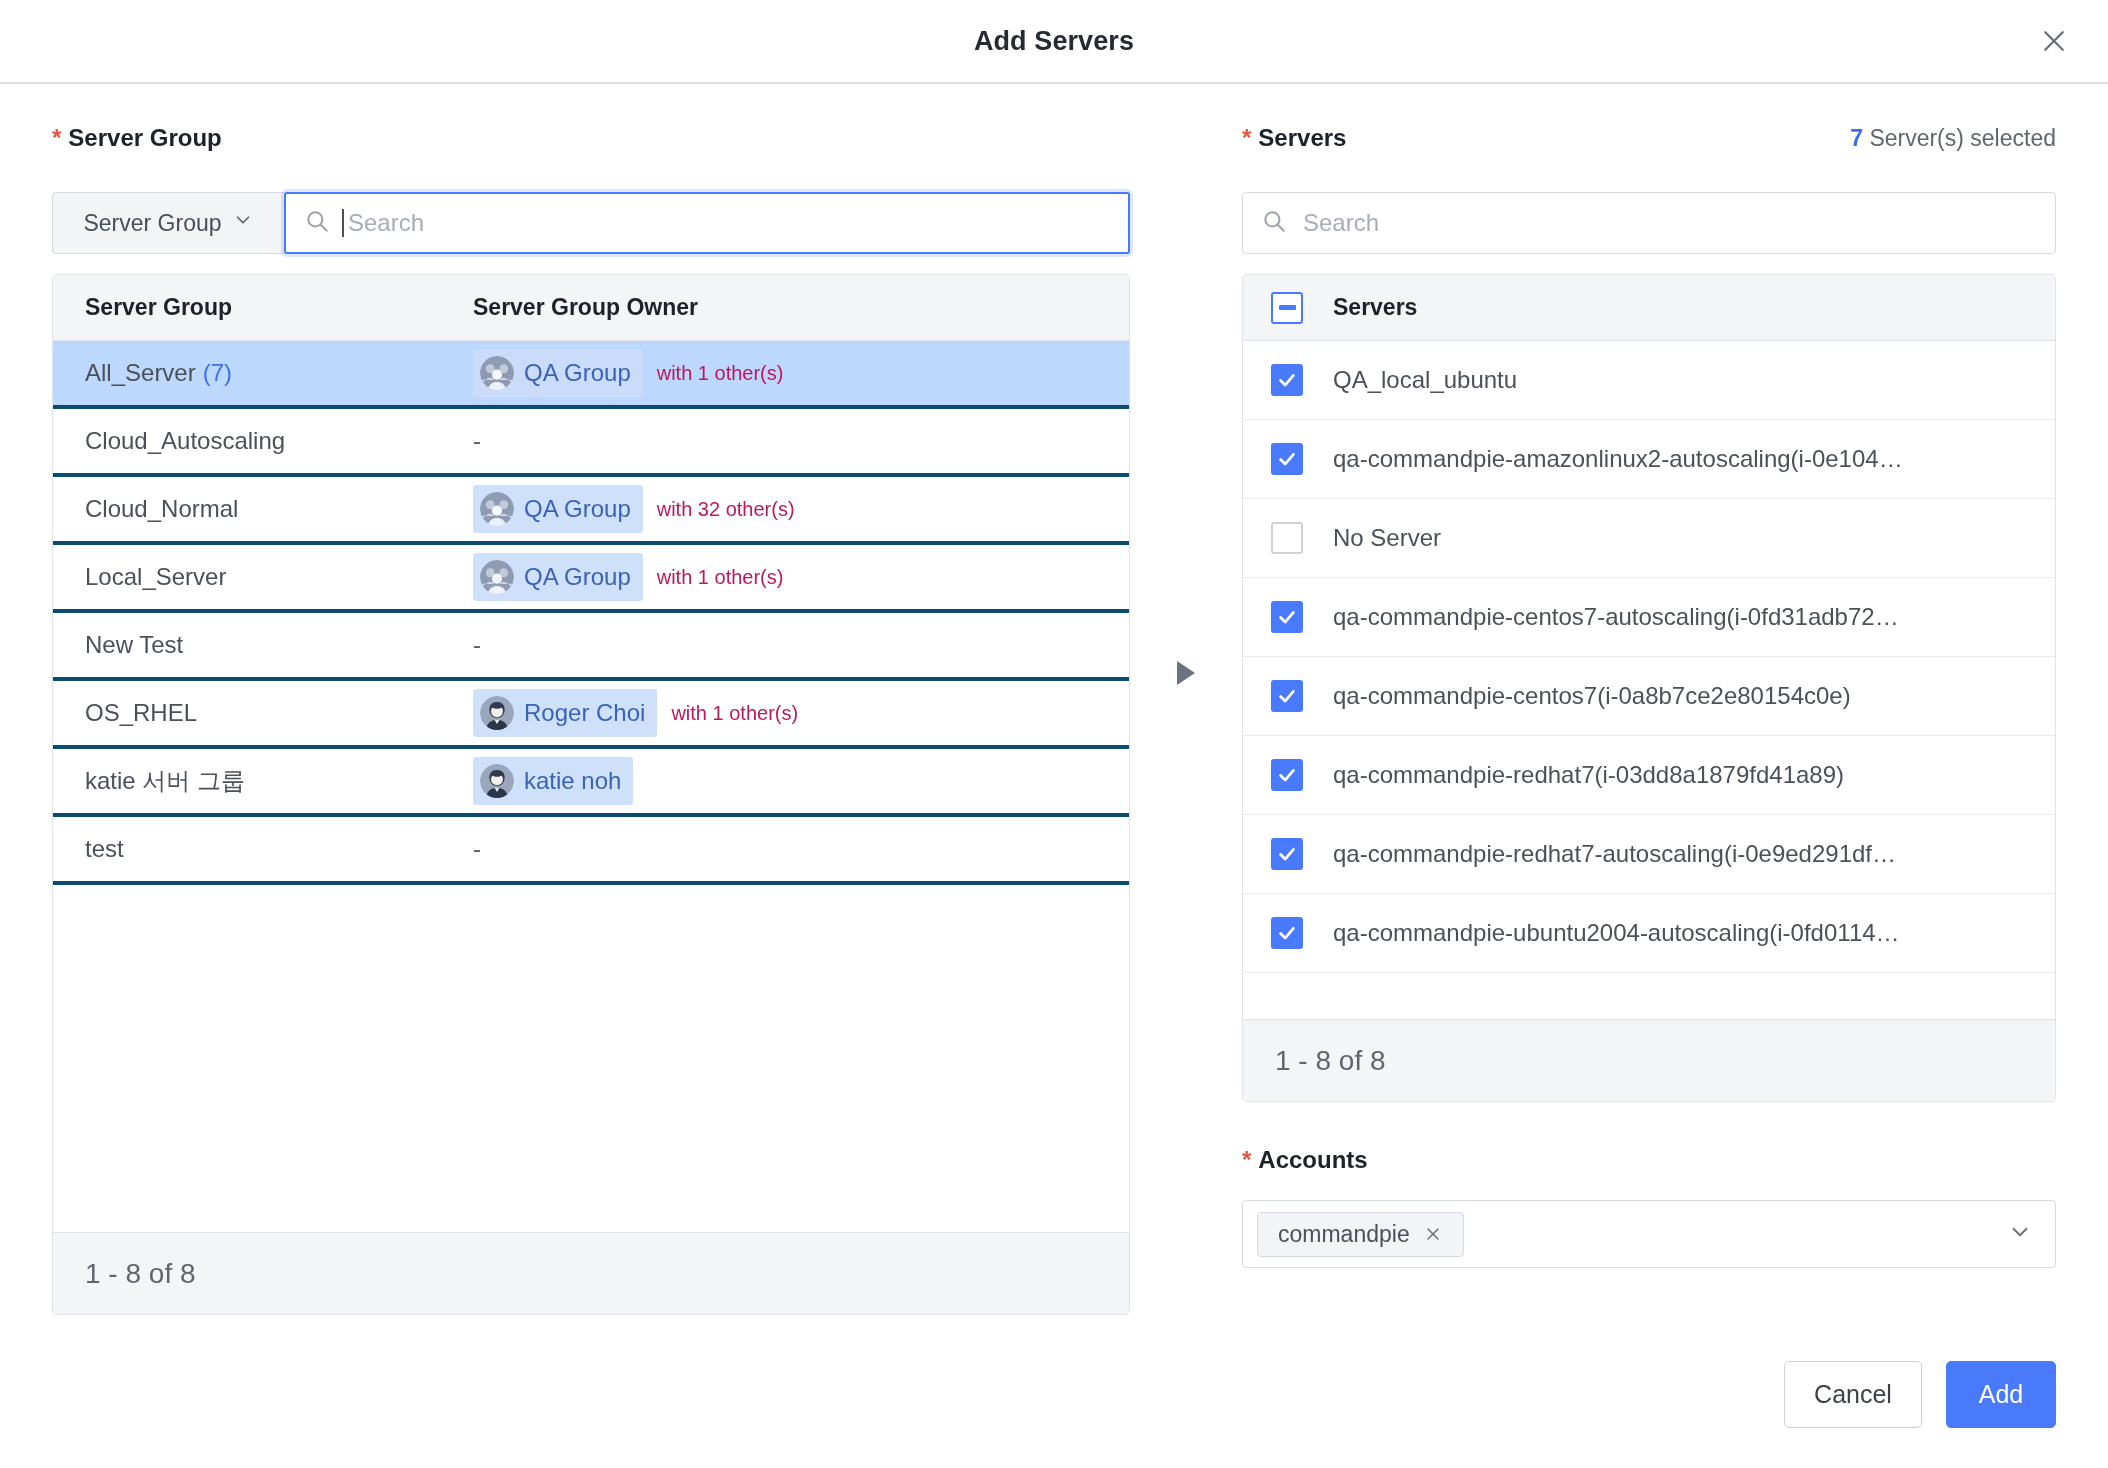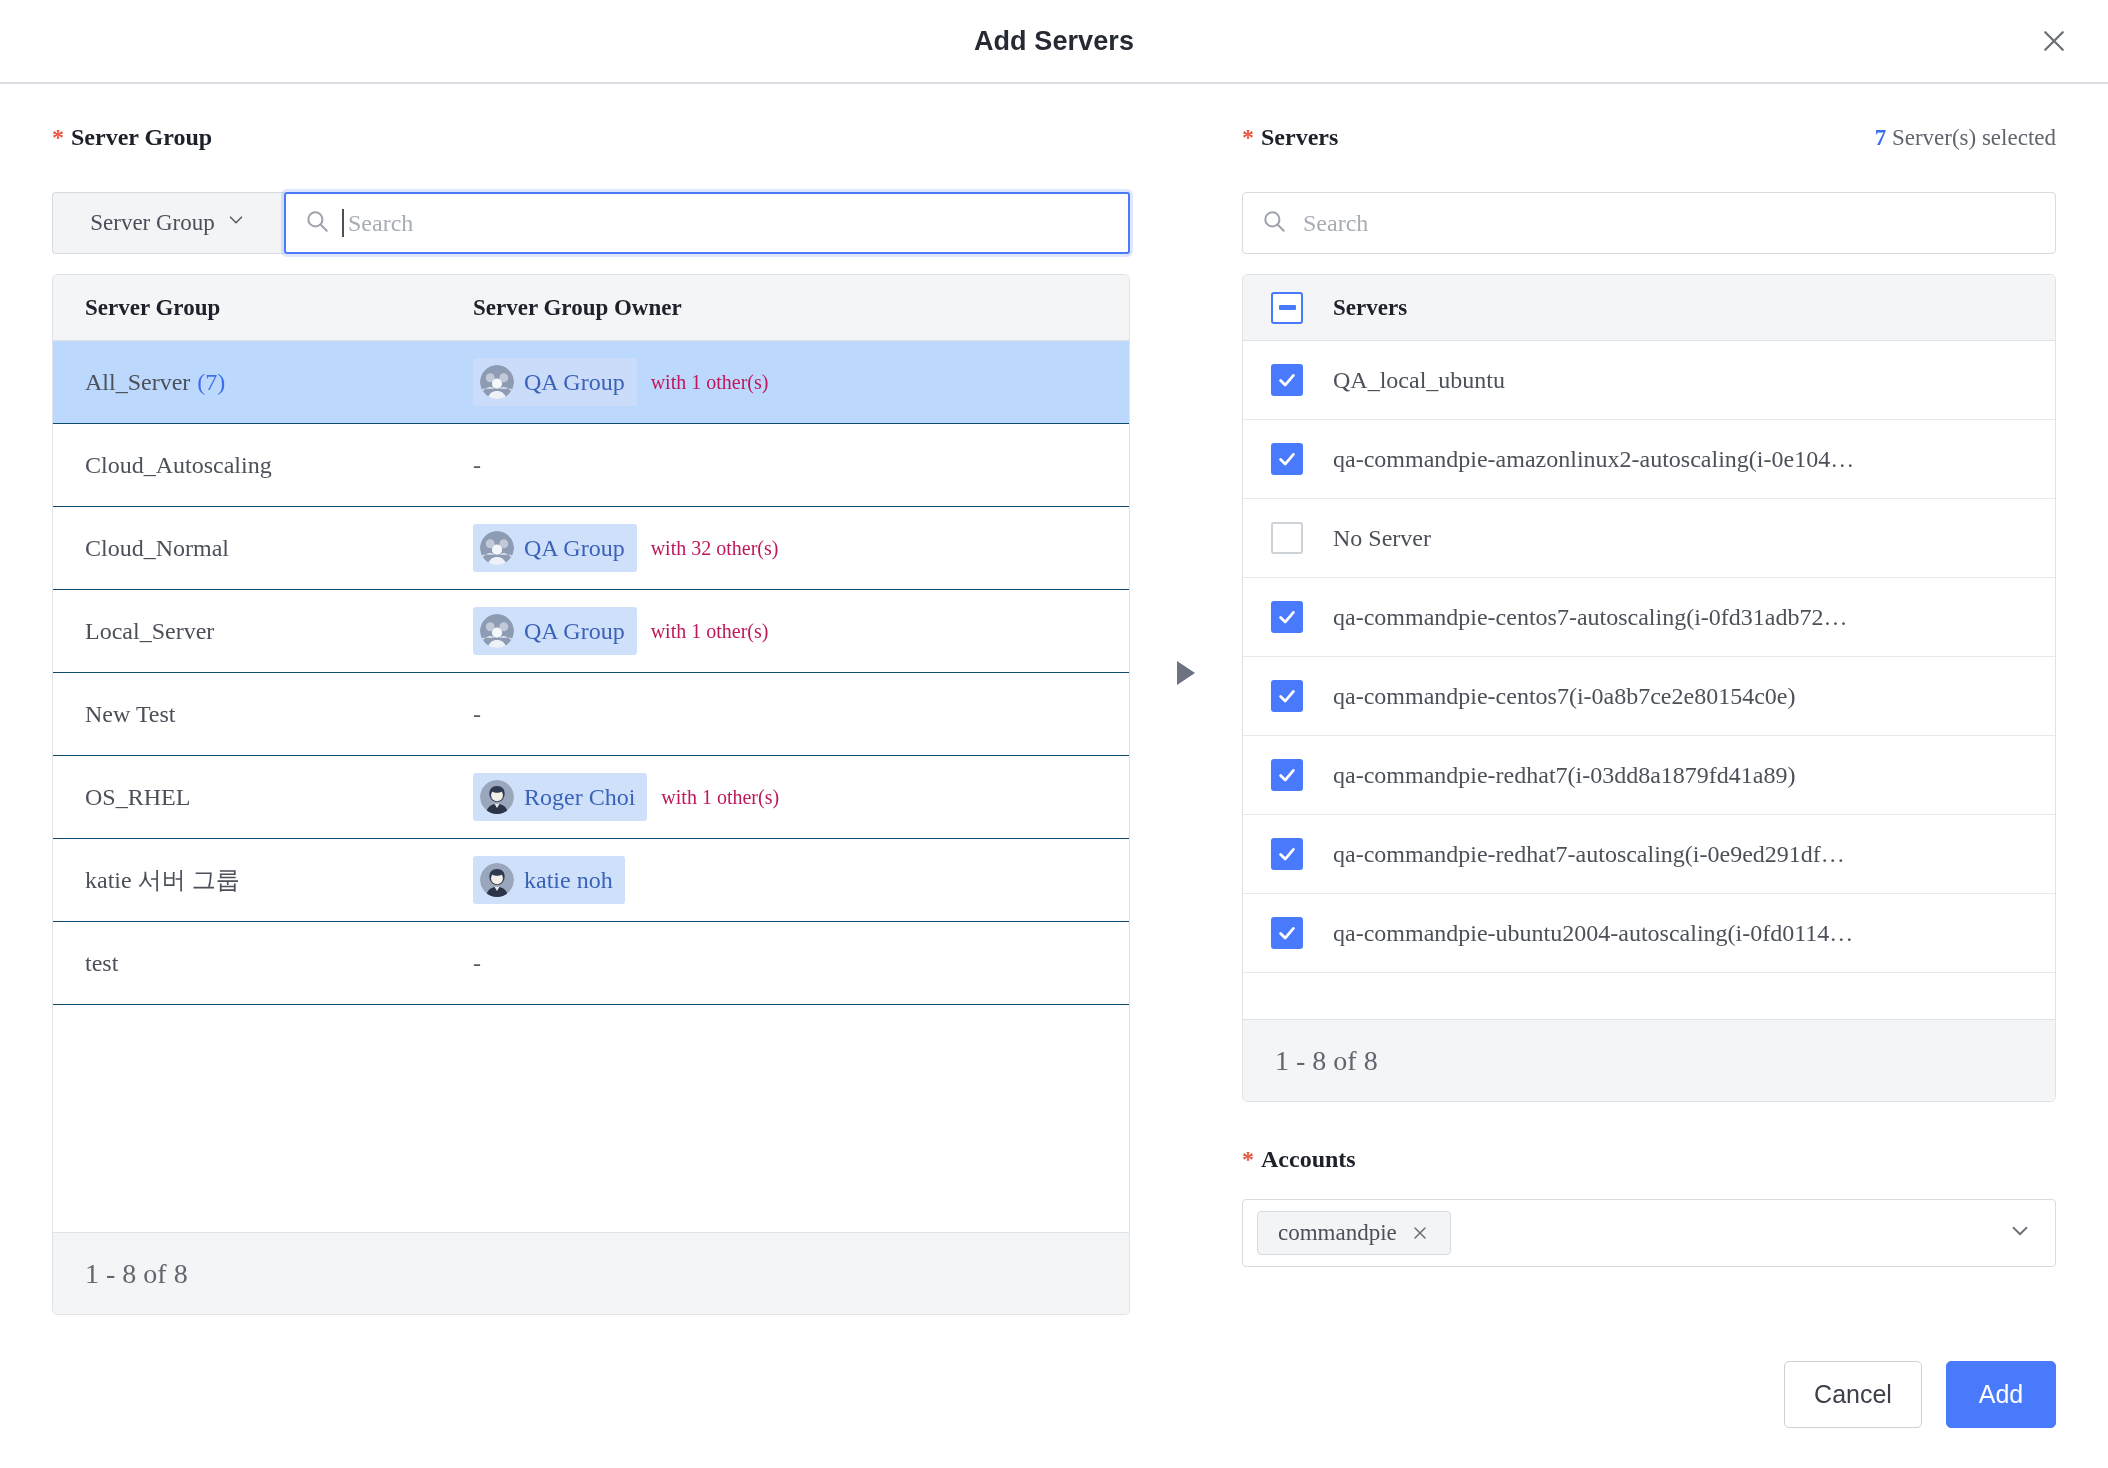--- a/index.html
+++ b/index.html
@@ -48,21 +48,20 @@
     cursor: pointer;
   }
   .close-btn svg { display: block; }
 
   
   .body {
     flex: 1;
     display: flex;
     padding: 40px 52px 0 52px;
     gap: 12px;
-    font-family: Liberation Serif, serif;
   }
 
   .panel-left  { width: 1078px; display: flex; flex-direction: column; }
   .panel-mid   { width: 88px; display: flex; align-items: center; justify-content: center; padding-bottom: 90px;}
   .panel-right { flex: 1; display: flex; flex-direction: column; }
 
   .panel-head {
     display: flex;
     align-items: baseline;
     justify-content: space-between;
@@ -146,22 +145,22 @@
     height: 66px;
     font-size: 23px;
     font-weight: 700;
     color: #1d2129;
   }
   .th-sg    { padding-left: 32px; width: 420px; }
   .th-owner { padding-left: 0; }
   .tr {
     display: flex;
     align-items: center;
-    height: 83px;
-    border-bottom: 1px solid #0c4a6e;
+    height: 68px;
+    border-bottom: 4px solid #0c4a6e;
     font-size: 24px;
     color: #4b5059;
     cursor: pointer;
   }
   .tr.sel { background: #bdd8fd; }
   .td-sg { padding-left: 32px; width: 420px; display:flex; align-items:center; gap:7px;}
   .td-sg .cnt { color: #3c6ff0; }
   .td-owner { display: flex; align-items: center; gap: 14px; }
   .dash { color: #565c66; font-size: 24px; }
 

